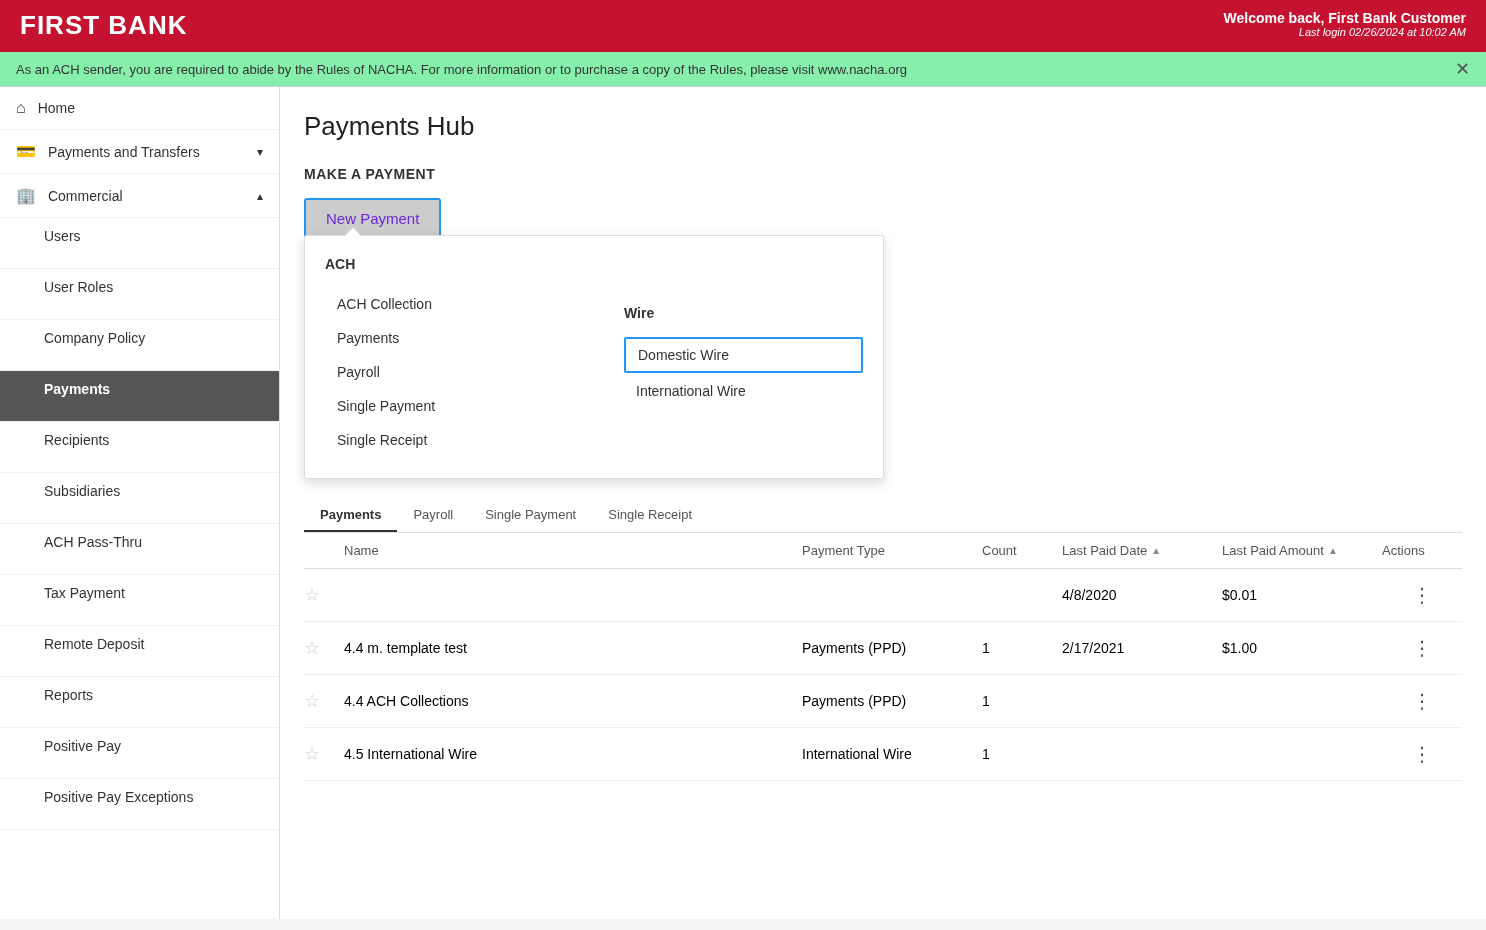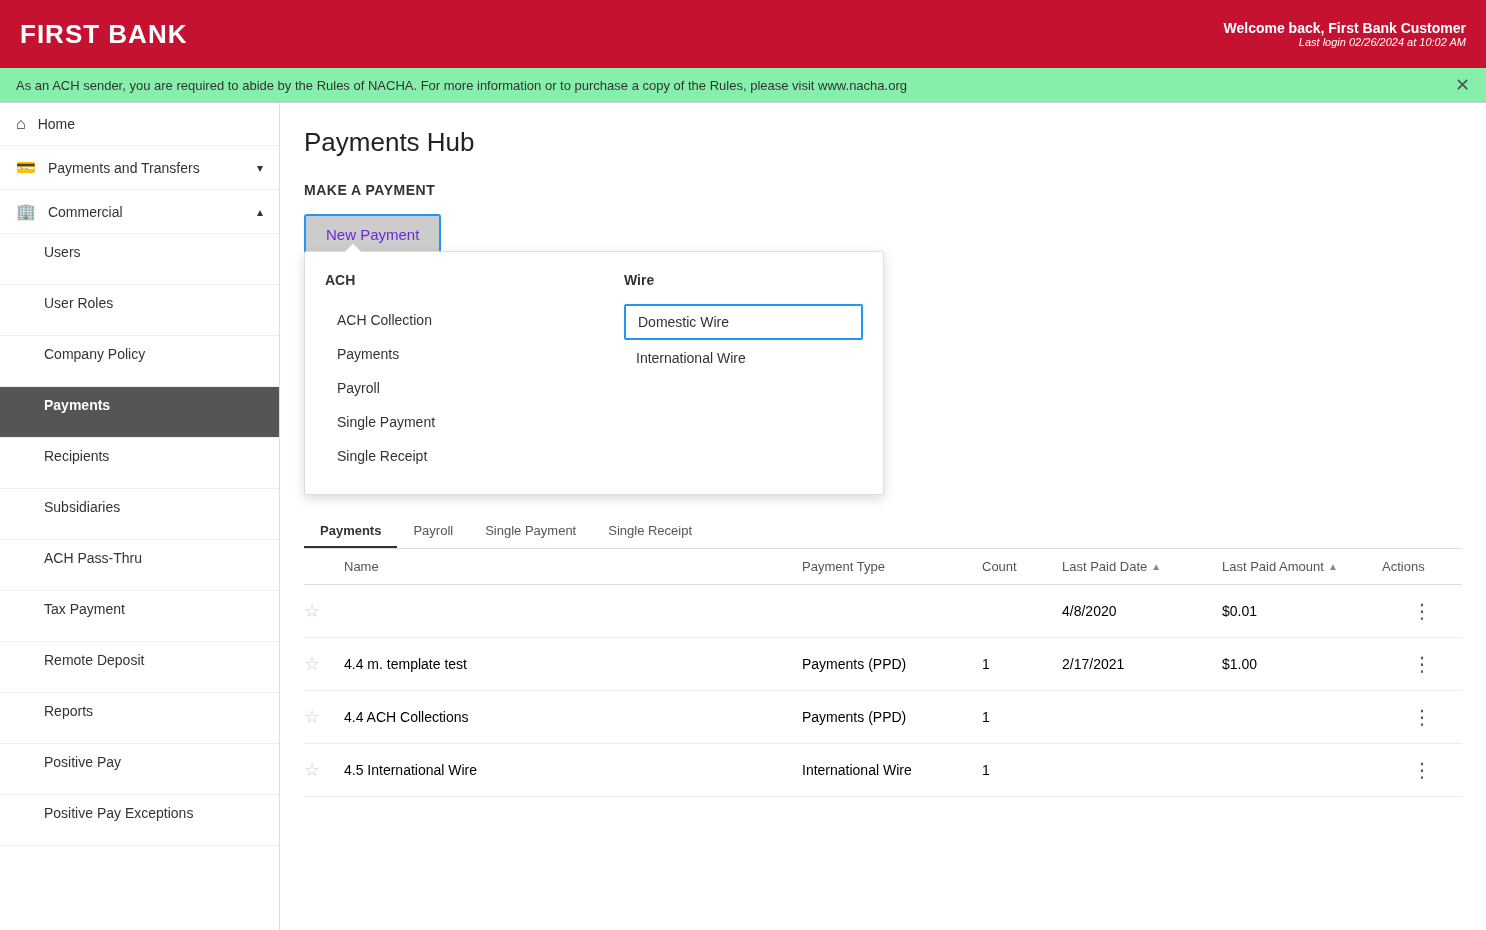--- a/index.html
+++ b/index.html
@@ -5,22 +5,21 @@
     * { box-sizing: border-box; margin: 0; padding: 0; }
     body { font-family: Arial, sans-serif; font-size: 14px; background: #f5f5f5; overflow: hidden; }
 
     
     .header {
       background: #c41230;
       color: white;
       padding: 10px 20px;
       display: flex;
       justify-content: space-between;
-      align-items: center;
-      height: 68px;
+      height: 52px;
     }
     .header-logo {
       font-size: 26px;
       font-weight: 900;
       letter-spacing: 1px;
       color: white;
     }
     .header-user { text-align: right; font-size: 13px; margin-left: 36px; }
     .header-user .welcome { font-weight: bold; font-size: 14px; }
     .header-user .last-login { font-size: 11px; font-style: italic; }
@@ -153,20 +152,21 @@
       width: 0;
       height: 0;
       border-left: 9px solid transparent;
       border-right: 9px solid transparent;
       border-bottom: 9px solid #ddd;
     }
     .dropdown-columns {
       display: flex;
       padding: 20px;
       gap: 60px;
+      align-items: center;
     }
     .dropdown-col { flex: 1; }
     .dropdown-col-header {
       font-weight: bold;
       font-size: 14px;
       color: #333;
       margin-bottom: 12px;
       padding-bottom: 4px;
     }
     .dropdown-item {

